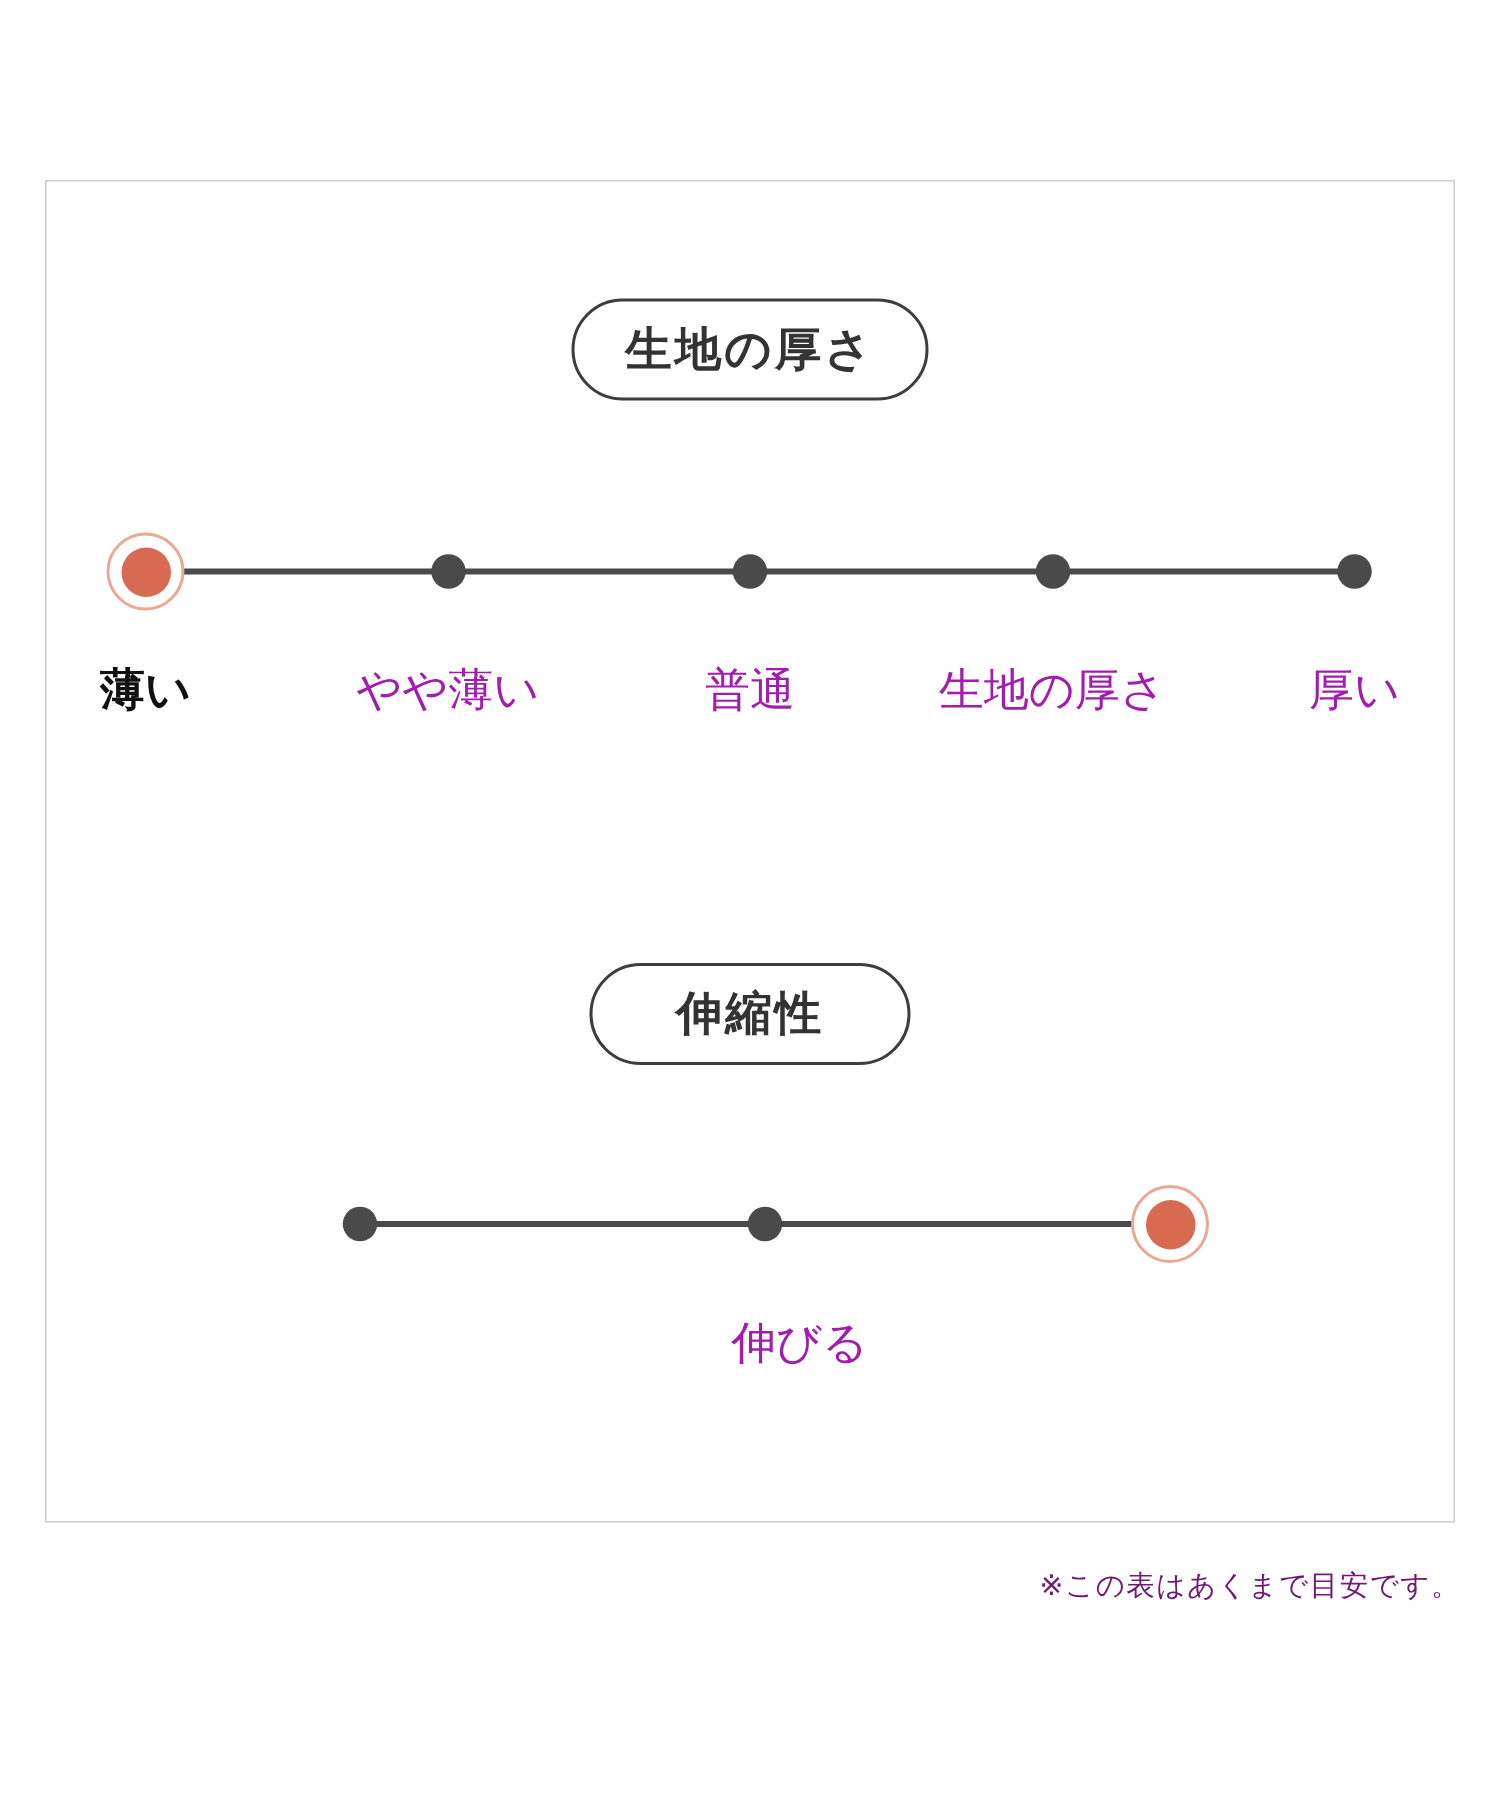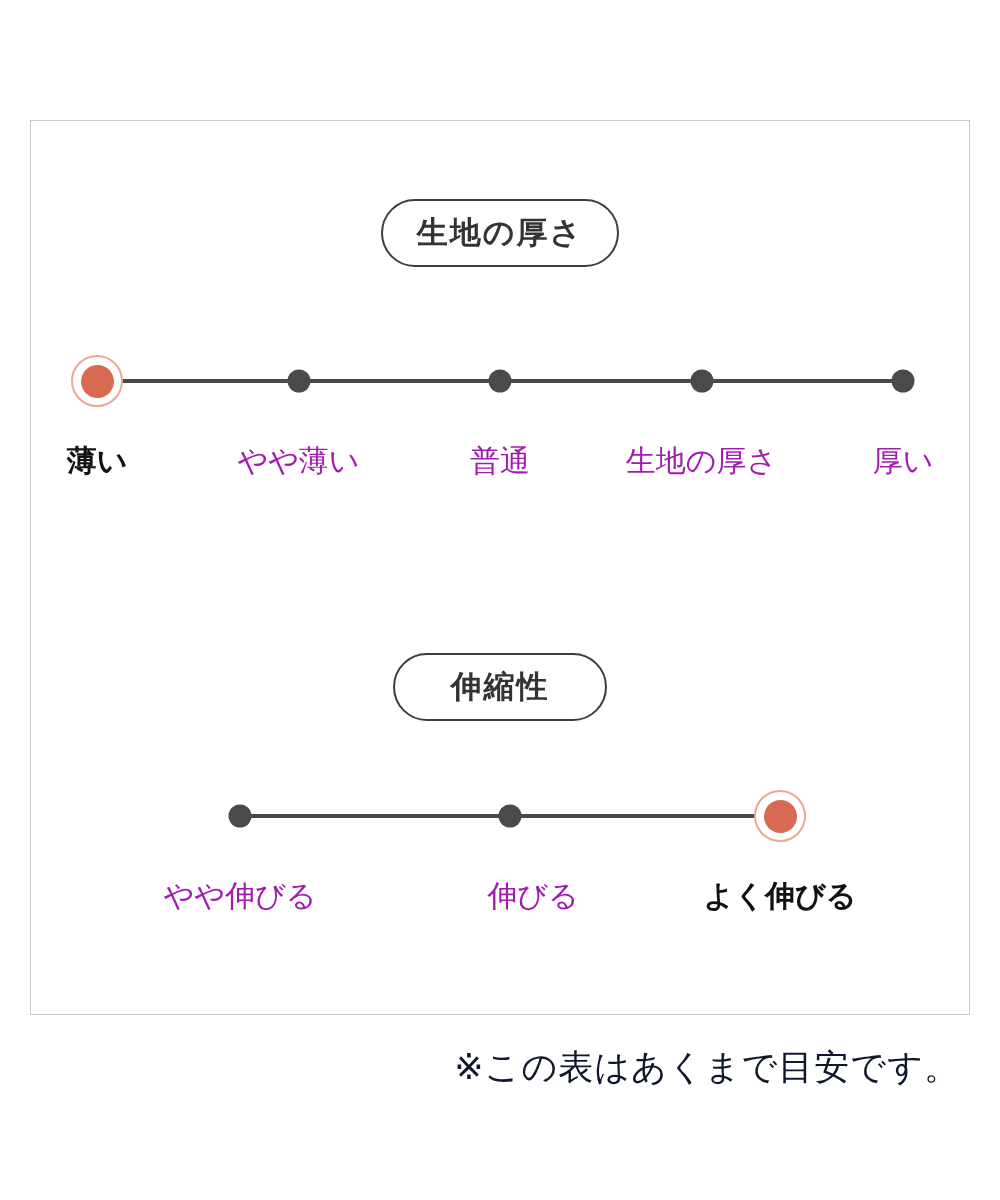--- a/index.html
+++ b/index.html
@@ -25,21 +25,21 @@
 
   .pill-row {
     position: absolute;
     left: 0;
     width: 100%;
     display: flex;
     justify-content: center;
     font-weight: bold;
   }
   .spec-0 .pill-row { top: 78px; }
-  .spec-1 .pill-row { top: 532px; }
+  .spec-1 .pill-row { top: 521px; }
 
   .pill {
     box-sizing: border-box;
     min-width: 214px;
     padding: 11px 34px;
     border: 2px solid #3d3d3d;
     border-radius: 44px;
     font-size: 31px;
     letter-spacing: 2px;
     text-align: center;
@@ -109,24 +109,24 @@
     color: #a21caf;
   }
   .scale-label.selected {
     font-weight: 700;
     color: #111111;
   }
 
   .footnote {
     position: absolute;
     top: 1044px;
-    right: 40px;
-    font-size: 35px;
+    right: 26px;
+    font-size: 19px;
     letter-spacing: 1px;
-    color: #0f172a;
+    color: #701a75;
   }
 </style>
 </head>
 <body>
 
 <div class="frame">
 
   <section class="spec spec-0">
     <div class="pill-row">
       <div class="pill">生地の厚さ</div>
@@ -156,21 +156,19 @@
     </div>
     <div class="scale-track">
       <div class="line"></div>
     <div class="dot" style="left: 0%;"></div>
         <div class="dot" style="left: 50%;"></div>
         <div class="dot selected" style="left: 100%;">
           <div class="dot-inner"></div>
         </div>
       </div>
     <div class="scale-labels">
-        <div class="scale-label" style="left: 0%;">やや伸びる</div>
         <div class="scale-label" style="left: 50%; margin-left: 23px;">伸びる</div>
-        <div class="scale-label selected" style="left: 100%;">よく伸びる</div>
       </div>
   </section>
 
 </div>
 
 <div class="footnote">※この表はあくまで目安です。</div>
 
 </body></html>

